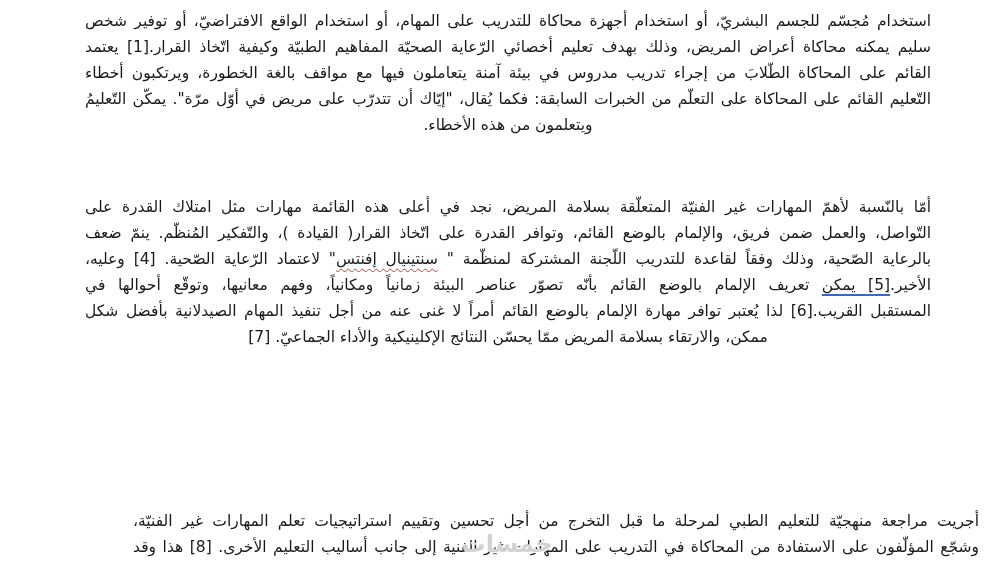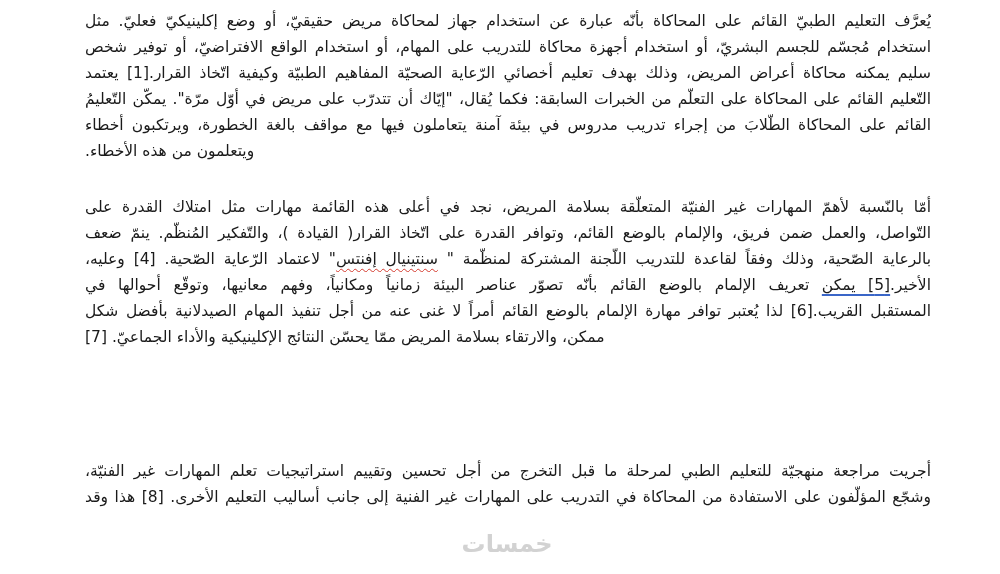--- a/index.html
+++ b/index.html
@@ -8,24 +8,24 @@
     background:#ffffff;
     font-family:"DejaVu Sans", sans-serif;
   }
   .page{position:absolute;inset:0;background:#ffffff;}
   .para{
     position:absolute;left:85px;width:846px;direction:rtl;
     color:var(--ink,#1a1a1a);font-size:15.5px;
   }
   .p1{top:8px;}
   .p2{top:194px;}
-  .p3{top:458px;}
+  .p3{top:508px;margin-left:48px;}
   .line{height:26px;line-height:26px;overflow:hidden;}
   .line.j{text-align:justify;text-align-last:justify;}
-  .line.r{text-align:left;}
+  .line.r{text-align:center;}
   .sq-red{
     text-decoration:underline;
     text-decoration-style:wavy;
     text-decoration-color:var(--red,#d43b2f);
     text-decoration-thickness:1px;
     text-underline-offset:4px;
   }
   .sq-blue{
     text-decoration:underline;
     text-decoration-style:solid;
@@ -39,25 +39,24 @@
     font-size:24px;font-weight:bold;color:var(--wm,#d2d2d2);
     text-shadow:1px 1px 0 #ffffff;
     user-select:none;
   }
 </style>
 </head>
 <body>
 
 <div class="page">
   <div class="para p1">
-      <div class="line j"><span>يُعرَّف التعليم الطبيّ القائم على المحاكاة بأنّه عبارة عن استخدام جهاز لمحاكاة مريض حقيقيّ، أو وضع إكلينيكيّ فعليّ. مثل</span></div>
       <div class="line j"><span>استخدام مُجسّم للجسم البشريّ، أو استخدام أجهزة محاكاة للتدريب على المهام، أو استخدام الواقع الافتراضيّ، أو توفير شخص</span></div>
       <div class="line j"><span>سليم يمكنه محاكاة أعراض المريض، وذلك بهدف تعليم أخصائي الرّعاية الصحيّة المفاهيم الطبيّة وكيفية اتّخاذ القرار.[1] يعتمد</span></div>
+      <div class="line j"><span>القائم على المحاكاة الطّلابَ من إجراء تدريب مدروس في بيئة آمنة يتعاملون فيها مع مواقف بالغة الخطورة، ويرتكبون أخطاء</span></div>
       <div class="line j"><span>التّعليم القائم على المحاكاة على التعلّم من الخبرات السابقة: فكما يُقال، "إيّاك أن تتدرّب على مريض في أوّل مرّة". يمكّن التّعليمُ</span></div>
-      <div class="line j"><span>القائم على المحاكاة الطّلابَ من إجراء تدريب مدروس في بيئة آمنة يتعاملون فيها مع مواقف بالغة الخطورة، ويرتكبون أخطاء</span></div>
       <div class="line r"><span>ويتعلمون من هذه الأخطاء.</span></div>
     </div>
   <div class="para p2">
       <div class="line j"><span>أمّا بالنّسبة لأهمّ المهارات غير الفنيّة المتعلّقة بسلامة المريض، نجد في أعلى هذه القائمة مهارات مثل امتلاك القدرة على</span></div>
       <div class="line j"><span>التّواصل، والعمل ضمن فريق، والإلمام بالوضع القائم، وتوافر القدرة على اتّخاذ القرار⁦)⁩ القيادة ⁦(⁩، والتّفكير المُنظّم. ينمّ ضعف</span></div>
       <div class="line j"><span>بالرعاية الصّحية، وذلك وفقاً لقاعدة للتدريب اللّجنة المشتركة لمنظّمة " </span><span class="sq-red">سنتينيال إفنتس</span><span>" لاعتماد الرّعاية الصّحية. [4] وعليه،</span></div>
       <div class="line j"><span>الأخير.</span><span class="sq-blue">[5] يمكن</span><span> تعريف الإلمام بالوضع القائم بأنّه تصوّر عناصر البيئة زمانياً ومكانياً، وفهم معانيها، وتوقّع أحوالها في</span></div>
       <div class="line j"><span>المستقبل القريب.[6] لذا يُعتبر توافر مهارة الإلمام بالوضع القائم أمراً لا غنى عنه من أجل تنفيذ المهام الصيدلانية بأفضل شكل</span></div>
       <div class="line r"><span>ممكن، والارتقاء بسلامة المريض ممّا يحسّن النتائج الإكلينيكية والأداء الجماعيّ. [7]</span></div>
     </div>

